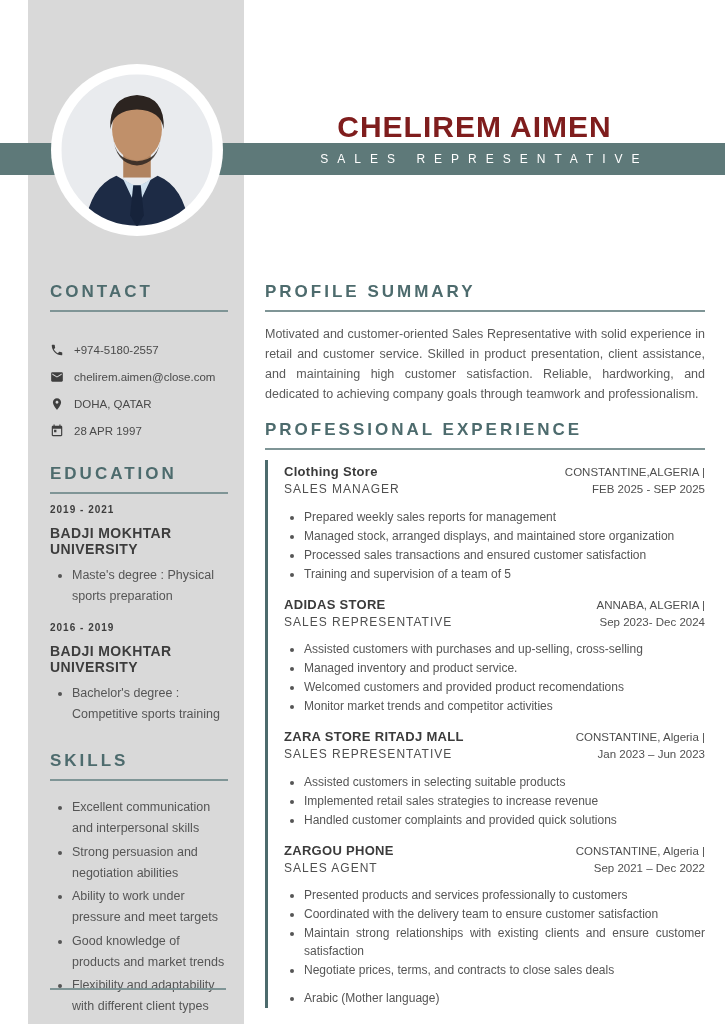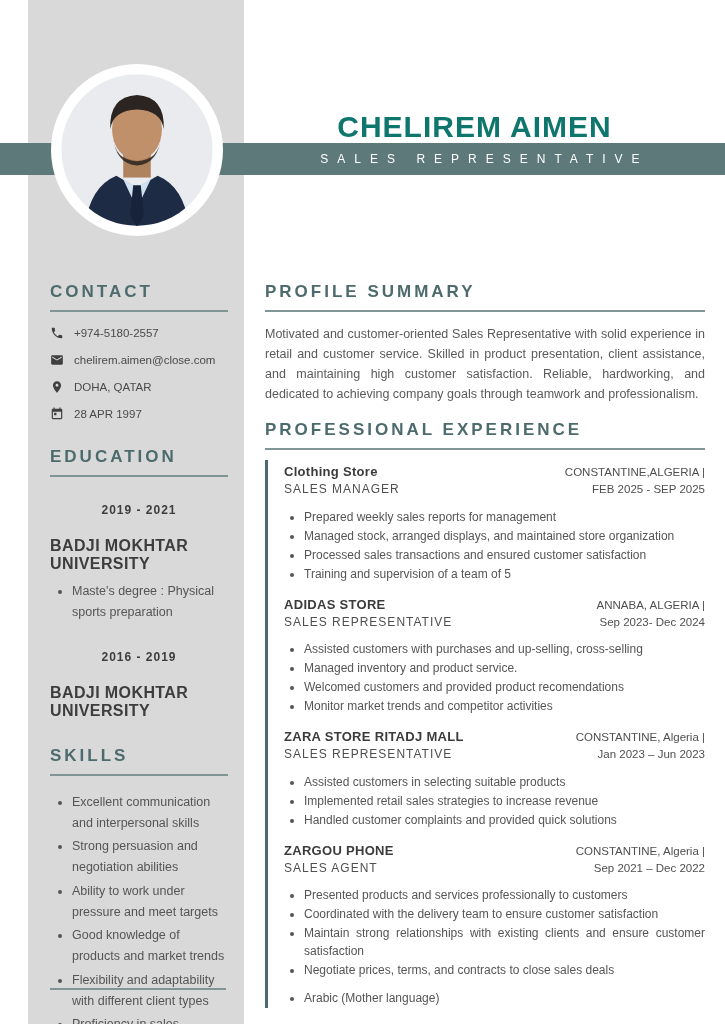--- a/index.html
+++ b/index.html
@@ -7,35 +7,35 @@
     width:725px;height:1024px;position:relative;overflow:hidden;
     background:#ffffff;font-family:"Liberation Sans",sans-serif;
     -webkit-font-smoothing:antialiased;
   }
   
   .sidebar-bg{position:absolute;left:28px;top:0;width:216px;height:1024px;background:#d9d9d9;z-index:0;}
   .banner{position:absolute;left:0;top:143px;width:725px;height:32px;background:#5e7979;z-index:1;}
   .banner-text{margin-left:244px;height:32px;display:flex;align-items:center;justify-content:center;
     color:#ffffff;font-size:12px;font-weight:500;letter-spacing:9px;}
   .name{position:absolute;left:244px;top:90px;width:461px;text-align:center;z-index:2;
-    color:#0f766e;font-size:30px;font-weight:800;letter-spacing:1px;}
+    color:#7f1d1d;font-size:30px;font-weight:800;letter-spacing:1px;}
   
   .photo-wrap{position:absolute;left:51px;top:64px;width:172px;height:172px;z-index:2;}
   .photo-wrap svg{display:block;width:100%;height:100%;}
   
   .heading{color:#4d6b6d;font-weight:800;font-size:17px;letter-spacing:3px;margin:0;}
   .rule{height:2px;background:#7f9596;border:none;margin:8px 0 0 0;}
   
   .sidebar{position:absolute;left:50px;top:282px;width:178px;z-index:2;color:#4a4a4a;}
-  .contact-list{margin-top:14px;}
+  .contact-list{margin-top:31px;}
   .contact-item{display:flex;align-items:center;gap:10px;margin-bottom:13px;font-size:11.5px;color:#4a4a4a;}
   .contact-item svg{width:14px;height:14px;flex:0 0 14px;fill:#3f3f3f;}
   .side-section{margin-top:26px;}
-  .edu-years{font-size:12px;font-weight:700;color:#3d3d3d;letter-spacing:1px;margin-top:26px;text-align:center;}
-  .edu-school{font-size:16px;font-weight:700;color:#3d3d3d;letter-spacing:.4px;margin-top:20px;}
+  .edu-years{font-size:10px;font-weight:700;color:#3d3d3d;letter-spacing:1px;margin-top:10px;}
+  .edu-school{font-size:14px;font-weight:700;color:#3d3d3d;letter-spacing:.4px;margin-top:10px;}
   ul.side-bullets{margin:8px 0 14px 0;padding-left:22px;font-size:12.5px;color:#555555;line-height:1.7;}
   ul.side-bullets li{margin-bottom:2px;}
   .sidebar-bottom-rule{position:absolute;left:50px;top:988px;width:176px;height:2px;background:#7f9596;z-index:2;}
   
   .main{position:absolute;left:265px;top:282px;width:440px;z-index:2;}
   .summary{font-size:12.5px;line-height:1.6;color:#5a5a5a;text-align:justify;margin:12px 0 0 0;}
   .exp-heading{margin-top:16px;}
   .left-rule{border-left:3px solid #4d6b6d;padding-left:16px;margin-top:10px;}
   .job{padding-top:4px;}
   .job-header{display:flex;justify-content:space-between;align-items:flex-start;}
@@ -119,20 +119,23 @@
       <div class="edu-years">2019 - 2021</div>
       <div class="edu-school">BADJI MOKHTAR UNIVERSITY</div>
       <ul class="side-bullets">
         <li>Maste's degree : Physical sports preparation</li>
       </ul>
     </div>
 
     <div>
       <div class="edu-years">2016 - 2019</div>
       <div class="edu-school">BADJI MOKHTAR UNIVERSITY</div>
+      <ul class="side-bullets">
+        <li>Bachelor's degree : Competitive sports training</li>
+      </ul>
     </div>
   </div>
 
   <div class="side-section">
     <h2 class="heading">SKILLS</h2>
     <div class="rule"></div>
     <ul class="side-bullets" style="margin-top:16px;">
 
     <li>Excellent communication and interpersonal skills</li>
         <li>Strong persuasion and negotiation abilities</li>

